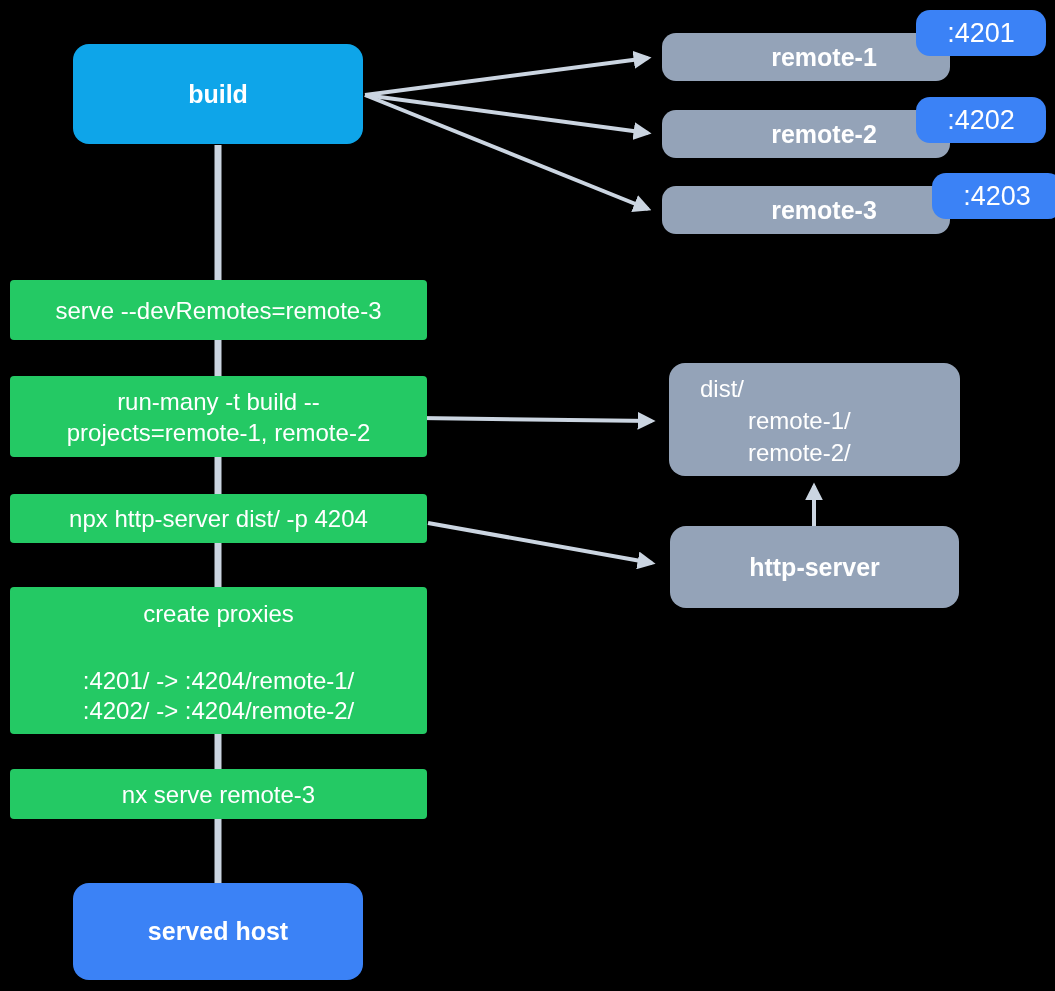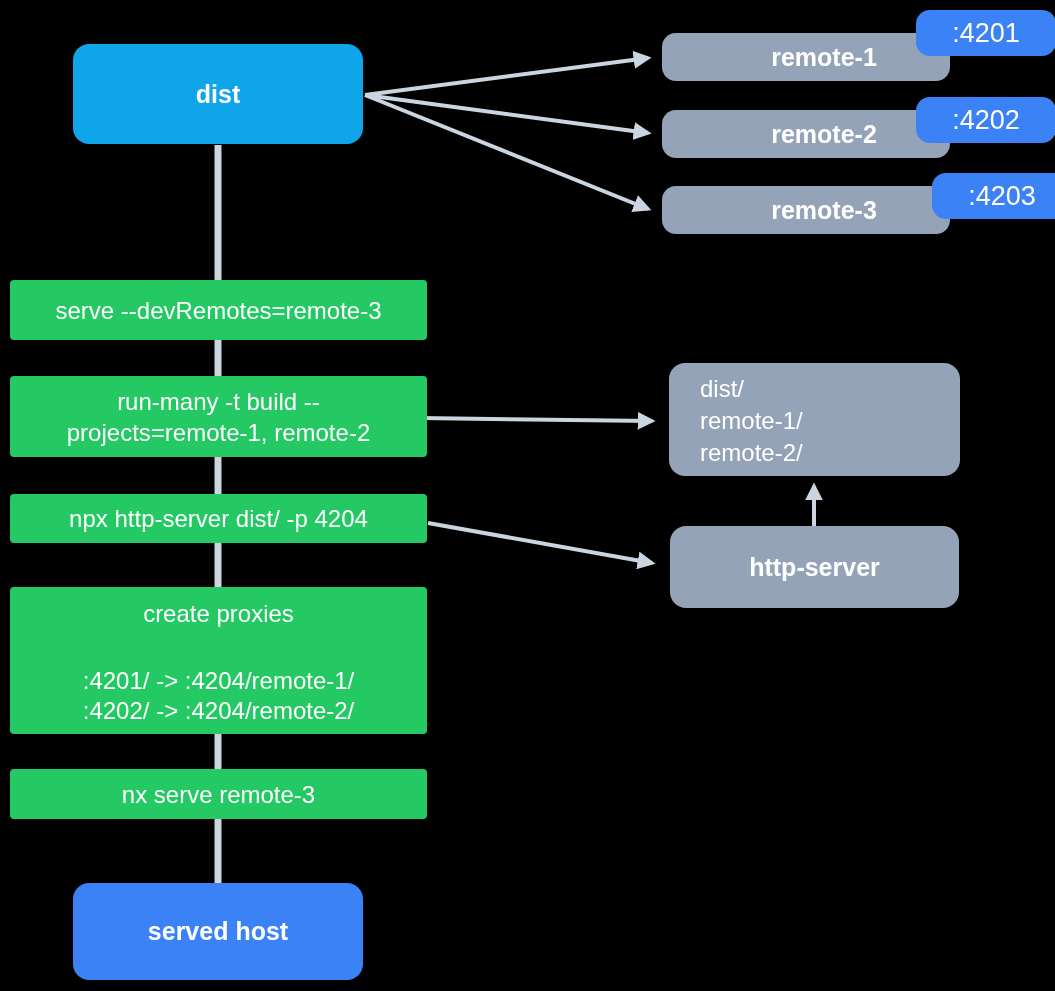--- a/index.html
+++ b/index.html
@@ -40,21 +40,21 @@
     background: var(--node);
     font-weight: 700; font-size: 25px;
     border-radius: 14px;
     padding-left: 36px;
   }
   .remote-1 { top: 33px; }
   .remote-2 { top: 110px; }
   .remote-3 { top: 186px; }
   .badge {
     position: absolute;
-    left: 916px; width: 140px; height: 46px;
+    left: 916px; width: 130px; height: 46px;
     background: var(--port);
     border-radius: 14px;
     color: #fff;
     font-size: 27px;
     display: flex; align-items: center; justify-content: center;
     z-index: 3;
   }
   .badge-1 { top: 10px; }
   .badge-2 { top: 97px; }
   .badge-3 { top: 173px; margin-left: 16px; }
@@ -84,21 +84,21 @@
     position: absolute;
     left: 669px; top: 363px; width: 291px; height: 113px;
     background: var(--node);
     border-radius: 16px;
     color: #fff;
     font-size: 24px;
     line-height: 32px;
     box-sizing: border-box;
     padding: 10px 12px 0 31px;
   }
-  .dist-indent { }
+  .dist-indent { margin-left: 48px; }
   .http-node {
     left: 670px; top: 526px; width: 289px; height: 82px;
     background: var(--node);
     font-weight: 700; font-size: 25px;
   }
   .trunk { stroke: var(--arrow); stroke-width: 7; }
   .arrow { stroke: var(--arrow); stroke-width: 4; fill: none; }
 </style>
 </head>
 <body>
@@ -114,21 +114,21 @@
     <line class="trunk" x1="218" y1="145" x2="218" y2="883"></line>
     <line class="arrow" x1="365" y1="95" x2="648" y2="58" marker-end="url(#ah)"></line>
     <line class="arrow" x1="365" y1="95" x2="648" y2="133" marker-end="url(#ah)"></line>
     <line class="arrow" x1="365" y1="95" x2="648" y2="209" marker-end="url(#ah)"></line>
     <line class="arrow" x1="419" y1="418" x2="652" y2="421" marker-end="url(#ah)"></line>
     <line class="arrow" x1="428" y1="523" x2="652" y2="563" marker-end="url(#ah)"></line>
     <line class="arrow" x1="814" y1="527" x2="814" y2="486" marker-end="url(#ah)"></line>
   </svg>
 
   <div class="node host-node">
-    <span>dist</span>
+    <span>build</span>
   </div>
 
   <div class="node remote-node remote-1">
     <span>remote-1</span>
   </div>
   <div class="node remote-node remote-2">
     <span>remote-2</span>
   </div>
   <div class="node remote-node remote-3">
     <span>remote-3</span>

